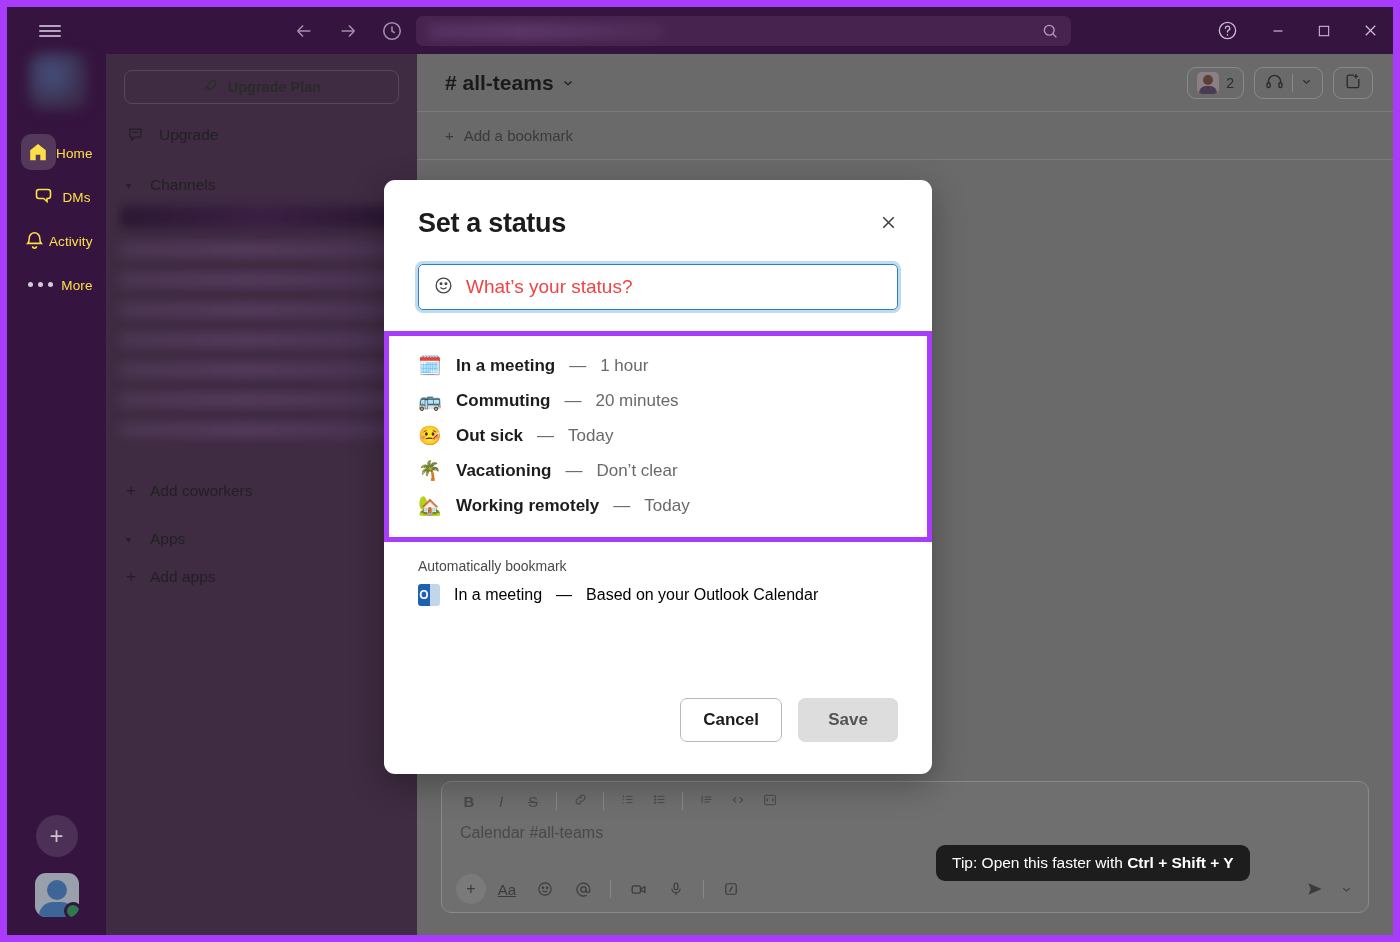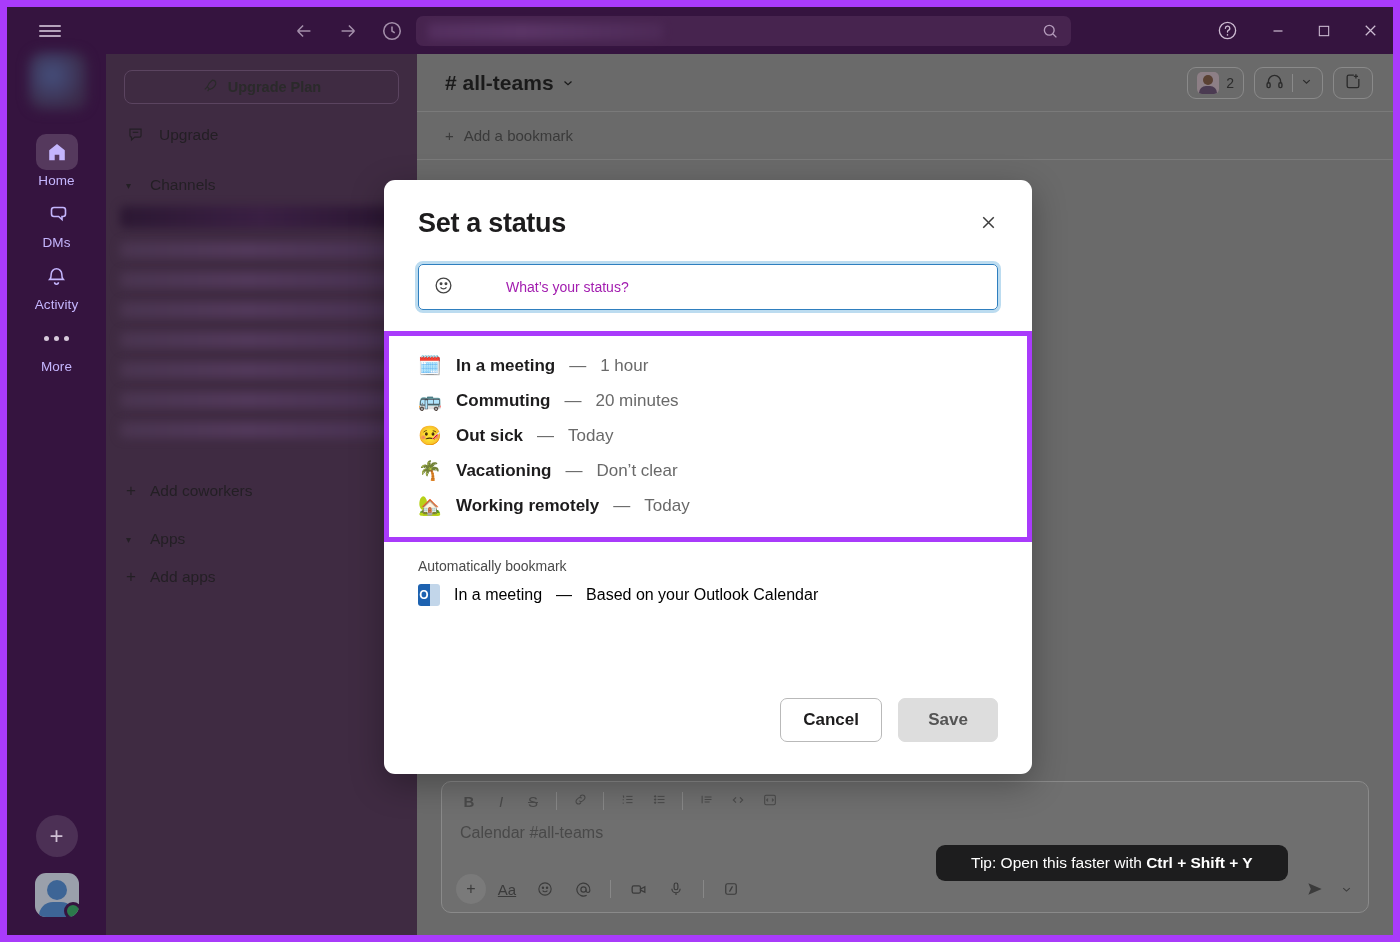--- a/index.html
+++ b/index.html
@@ -82,22 +82,22 @@
     position: relative;
   }
   .rail-workspace {
     position: absolute; top: -2px; left: 22px;
     width: 58px; height: 58px; border-radius: 14px;
     background: radial-gradient(circle at 40% 40%, #45507d, #3b2b4a 70%);
     filter: blur(6px);
   }
   .rail-item {
     width: 72px; margin-top: 8px;
-    display: flex; flex-direction: column; align-items: center;
-    color: #c4b5fd; cursor: pointer;
+    display: flex; flex-direction: row; align-items: center;
+    color: #fde047; cursor: pointer;
   }
   .rail-item .ibox {
     width: 42px; height: 36px; border-radius: 10px;
     display: flex; align-items: center; justify-content: center;
   }
   .rail-item.active .ibox { background: #55395d; }
   .rail-item .lbl { font-size: 13.5px; margin-top: 3px; letter-spacing: .1px; }
   .rail-dots { display: flex; gap: 5px; }
   .rail-dots i { width: 5px; height: 5px; border-radius: 50%; background: #d7c9db; display:block; }
   .rail-bottom { margin-top: auto; padding-bottom: 18px; display:flex; flex-direction:column; align-items:center; gap:16px; }
@@ -214,31 +214,31 @@
     padding: 0 14px; gap: 4px; color: #3b3b3b;
   }
   .comp-bottom .cb { width: 34px; height:30px; display:flex; align-items:center; justify-content:center; cursor:pointer; font-size:16px; }
   .comp-bottom .cb.plus { border-radius: 50%; background: #7a7a7a; width:30px; }
   .send-group { margin-left:auto; display:flex; align-items:center; gap:6px; }
 
   
   .tooltip {
     position: absolute; left: 519px; top: 791px;
     background: #1d1d1e; color: #fff;
-    border-radius: 9px; padding: 9px 35px;
+    border-radius: 9px; padding: 9px 16px;
     font-size: 15.5px; z-index: 60;
     white-space: nowrap;
   }
   .tooltip b { font-weight: 700; }
 
   
   .modal-shade { position: absolute; inset: 0; z-index: 40; }
   .modal {
     position: absolute; left: 377px; top: 173px;
-    width: 648px; height: 594px;
+    width: 548px; height: 594px;
     background: #fff; border-radius: 11px;
     box-shadow: 0 10px 34px rgba(0,0,0,.30);
     z-index: 50;
     display: flex; flex-direction: column;
   }
   .modal-head {
     display: flex; align-items: flex-start;
     padding: 28px 30px 0 34px;
   }
   .modal-title { font-size: 27px; font-weight: 800; color: #1d1c1d; letter-spacing: -.3px; }
@@ -249,21 +249,21 @@
   }
   .status-input-wrap {
     margin: 22px 31px 0 31px;
     border: 3px solid #bcdcf0; border-radius: 8px;
   }
   .status-input {
     display: flex; align-items: center; gap: 12px;
     height: 46px; border: 1px solid #2f7fbf; border-radius: 5px;
     padding: 0 14px; background: #fff;
   }
-  .status-input .ph { font-size: 14px; color: #a21caf; margin-left: 40px; }
+  .status-input .ph { font-size: 19px; color: #ef4444; }
 
   .hl-box {
     margin: 18px 0 0 0;
     border: 5px solid #a93bfb;
     border-left: 0; border-right: 0;
     position: relative;
   }
   .hl-box::before, .hl-box::after {
     content: ""; position: absolute; top: -5px; bottom: -5px; width: 5px; background: #a93bfb;
   }

